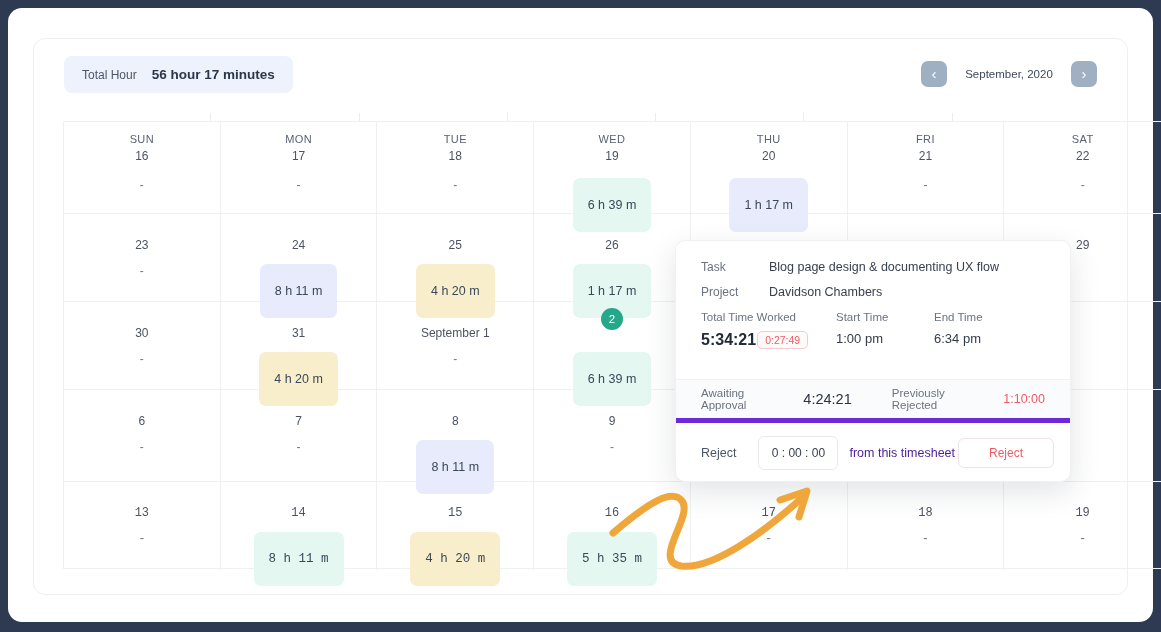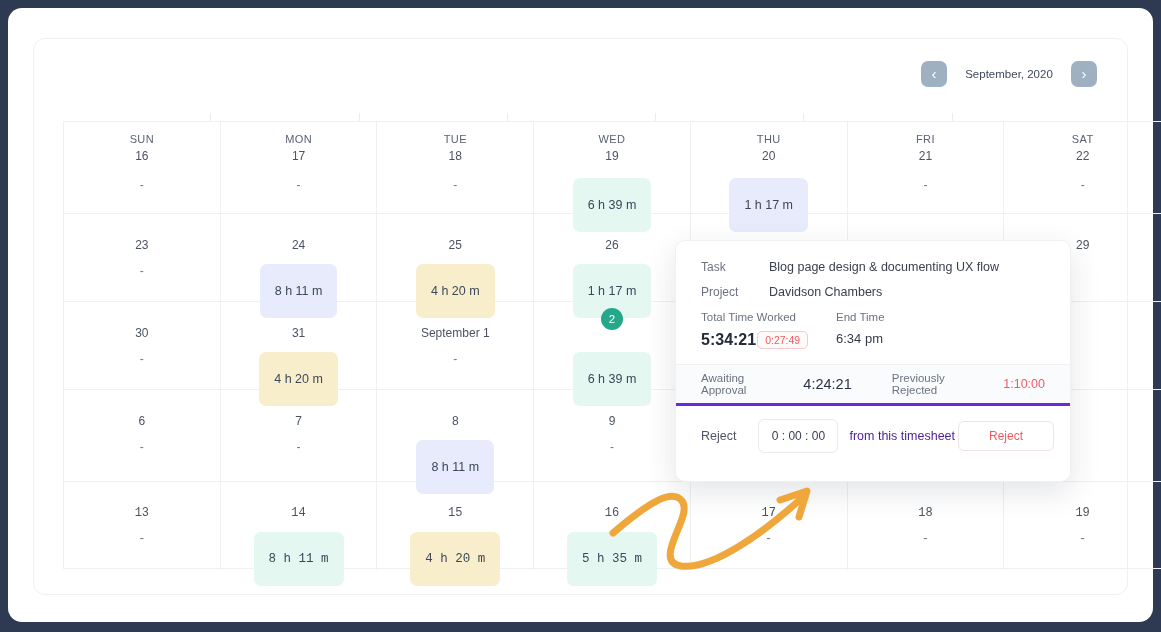--- a/index.html
+++ b/index.html
@@ -71,22 +71,22 @@
   .stats{display:flex;margin-top:12px;}
   .stat{flex:none;}
   .stat1{width:135px;}
   .stat2{width:98px;}
   .stat-label{font-size:11.5px;color:#6b7380;margin-bottom:8px;}
   .stat-value{font-size:13px;color:#333c4a;}
   .big-time{font-size:16px;font-weight:bold;color:#222b3a;display:flex;align-items:center;gap:1px;}
   .idle-pill{font-size:10.5px;font-weight:normal;color:#ee5d63;border:1px solid #f6c9ce;
     border-radius:5px;padding:2px 7px;background:#fffafa;}
   .approval-band{
-    margin-top:15px;height:38px;background:#fafbfd;
-    border-top:1px solid #f0f1f4;border-bottom:3px solid #6d28d9;
+    margin-top:30px;height:38px;background:#fafbfd;
+    border-top:1px solid #f0f1f4;border-bottom:5px solid #6d28d9;
     display:flex;align-items:center;padding:0 25px;
   }
   .apr-label{font-size:11.5px;color:#6b7380;}
   .apr-value{font-size:14.5px;color:#2a3342;margin-left:22px;}
   .rej-label{margin-left:40px;}
   .rej-value{color:#ef5a63;font-size:12.5px;margin-left:22px;}
   .reject-row{display:flex;align-items:center;padding:13px 16px 0 25px;}
   .reject-word{font-size:12.5px;color:#4b5563;}
   .reject-input{
     width:74px;height:30px;margin-left:22px;border:1px solid #e8eaee;border-radius:6px;
@@ -102,20 +102,24 @@
   
   .arrow-svg{position:absolute;left:0;top:0;z-index:6;pointer-events:none;}
 </style>
 </head>
 <body>
 
 <div class="screen">
   <div class="panel">
 
     <div class="badges">
+      <div class="badge badge-hour">
+        <span class="b-label">Total Hour</span>
+        <span class="b-value">56 hour 17 minutes</span>
+      </div>
     </div>
 
     <div class="month-nav">
       <button class="nav-btn">
         <span>‹</span>
       </button>
       <span class="month-label">September, 2020</span>
       <button class="nav-btn">
         <span>›</span>
       </button>
@@ -293,20 +297,24 @@
         <span class="kv-value">Davidson Chambers</span>
       </div>
       <div class="stats">
         <div class="stat stat1">
           <div class="stat-label">Total Time Worked</div>
           <div class="big-time">
             <span>5:34:21</span>
             <span class="idle-pill">0:27:49</span>
           </div>
         </div>
+        <div class="stat stat2">
+          <div class="stat-label">Start Time</div>
+          <div class="stat-value">1:00 pm</div>
+        </div>
         <div class="stat">
           <div class="stat-label">End Time</div>
           <div class="stat-value">6:34 pm</div>
         </div>
       </div>
     </div>
 
     <div class="approval-band">
       <span class="apr-label">Awaiting Approval</span>
       <span class="apr-value">4:24:21</span>

